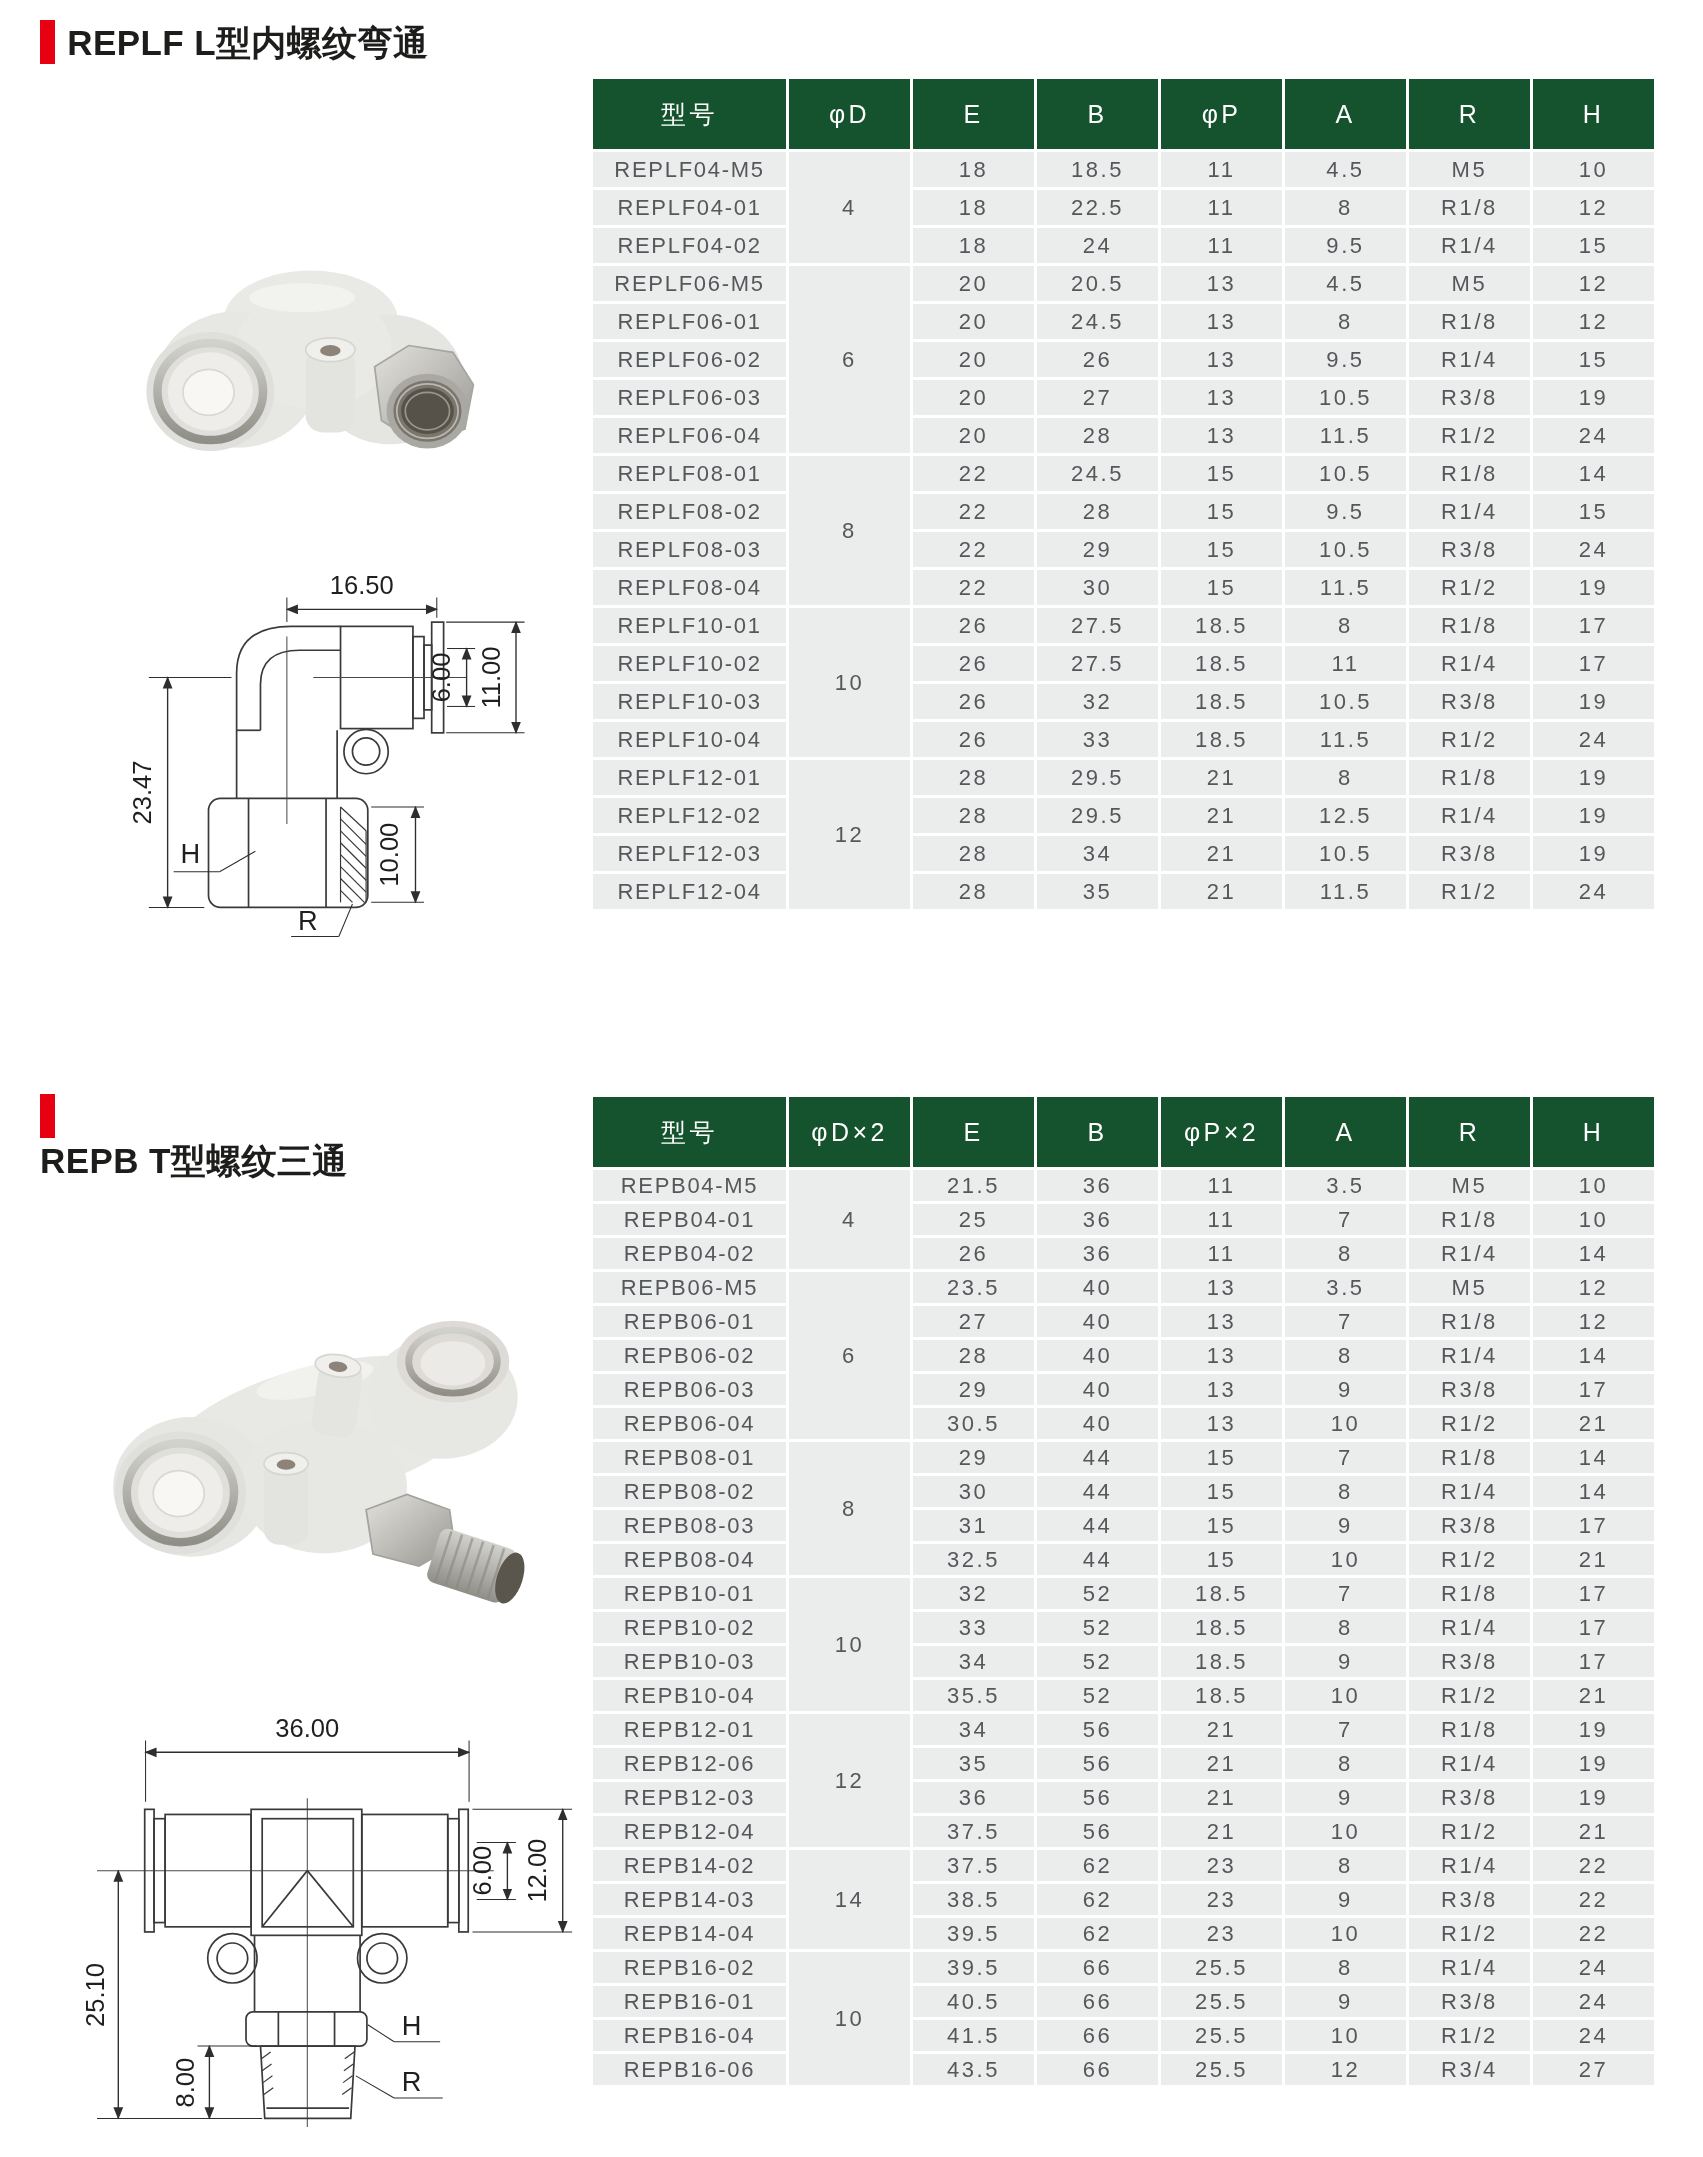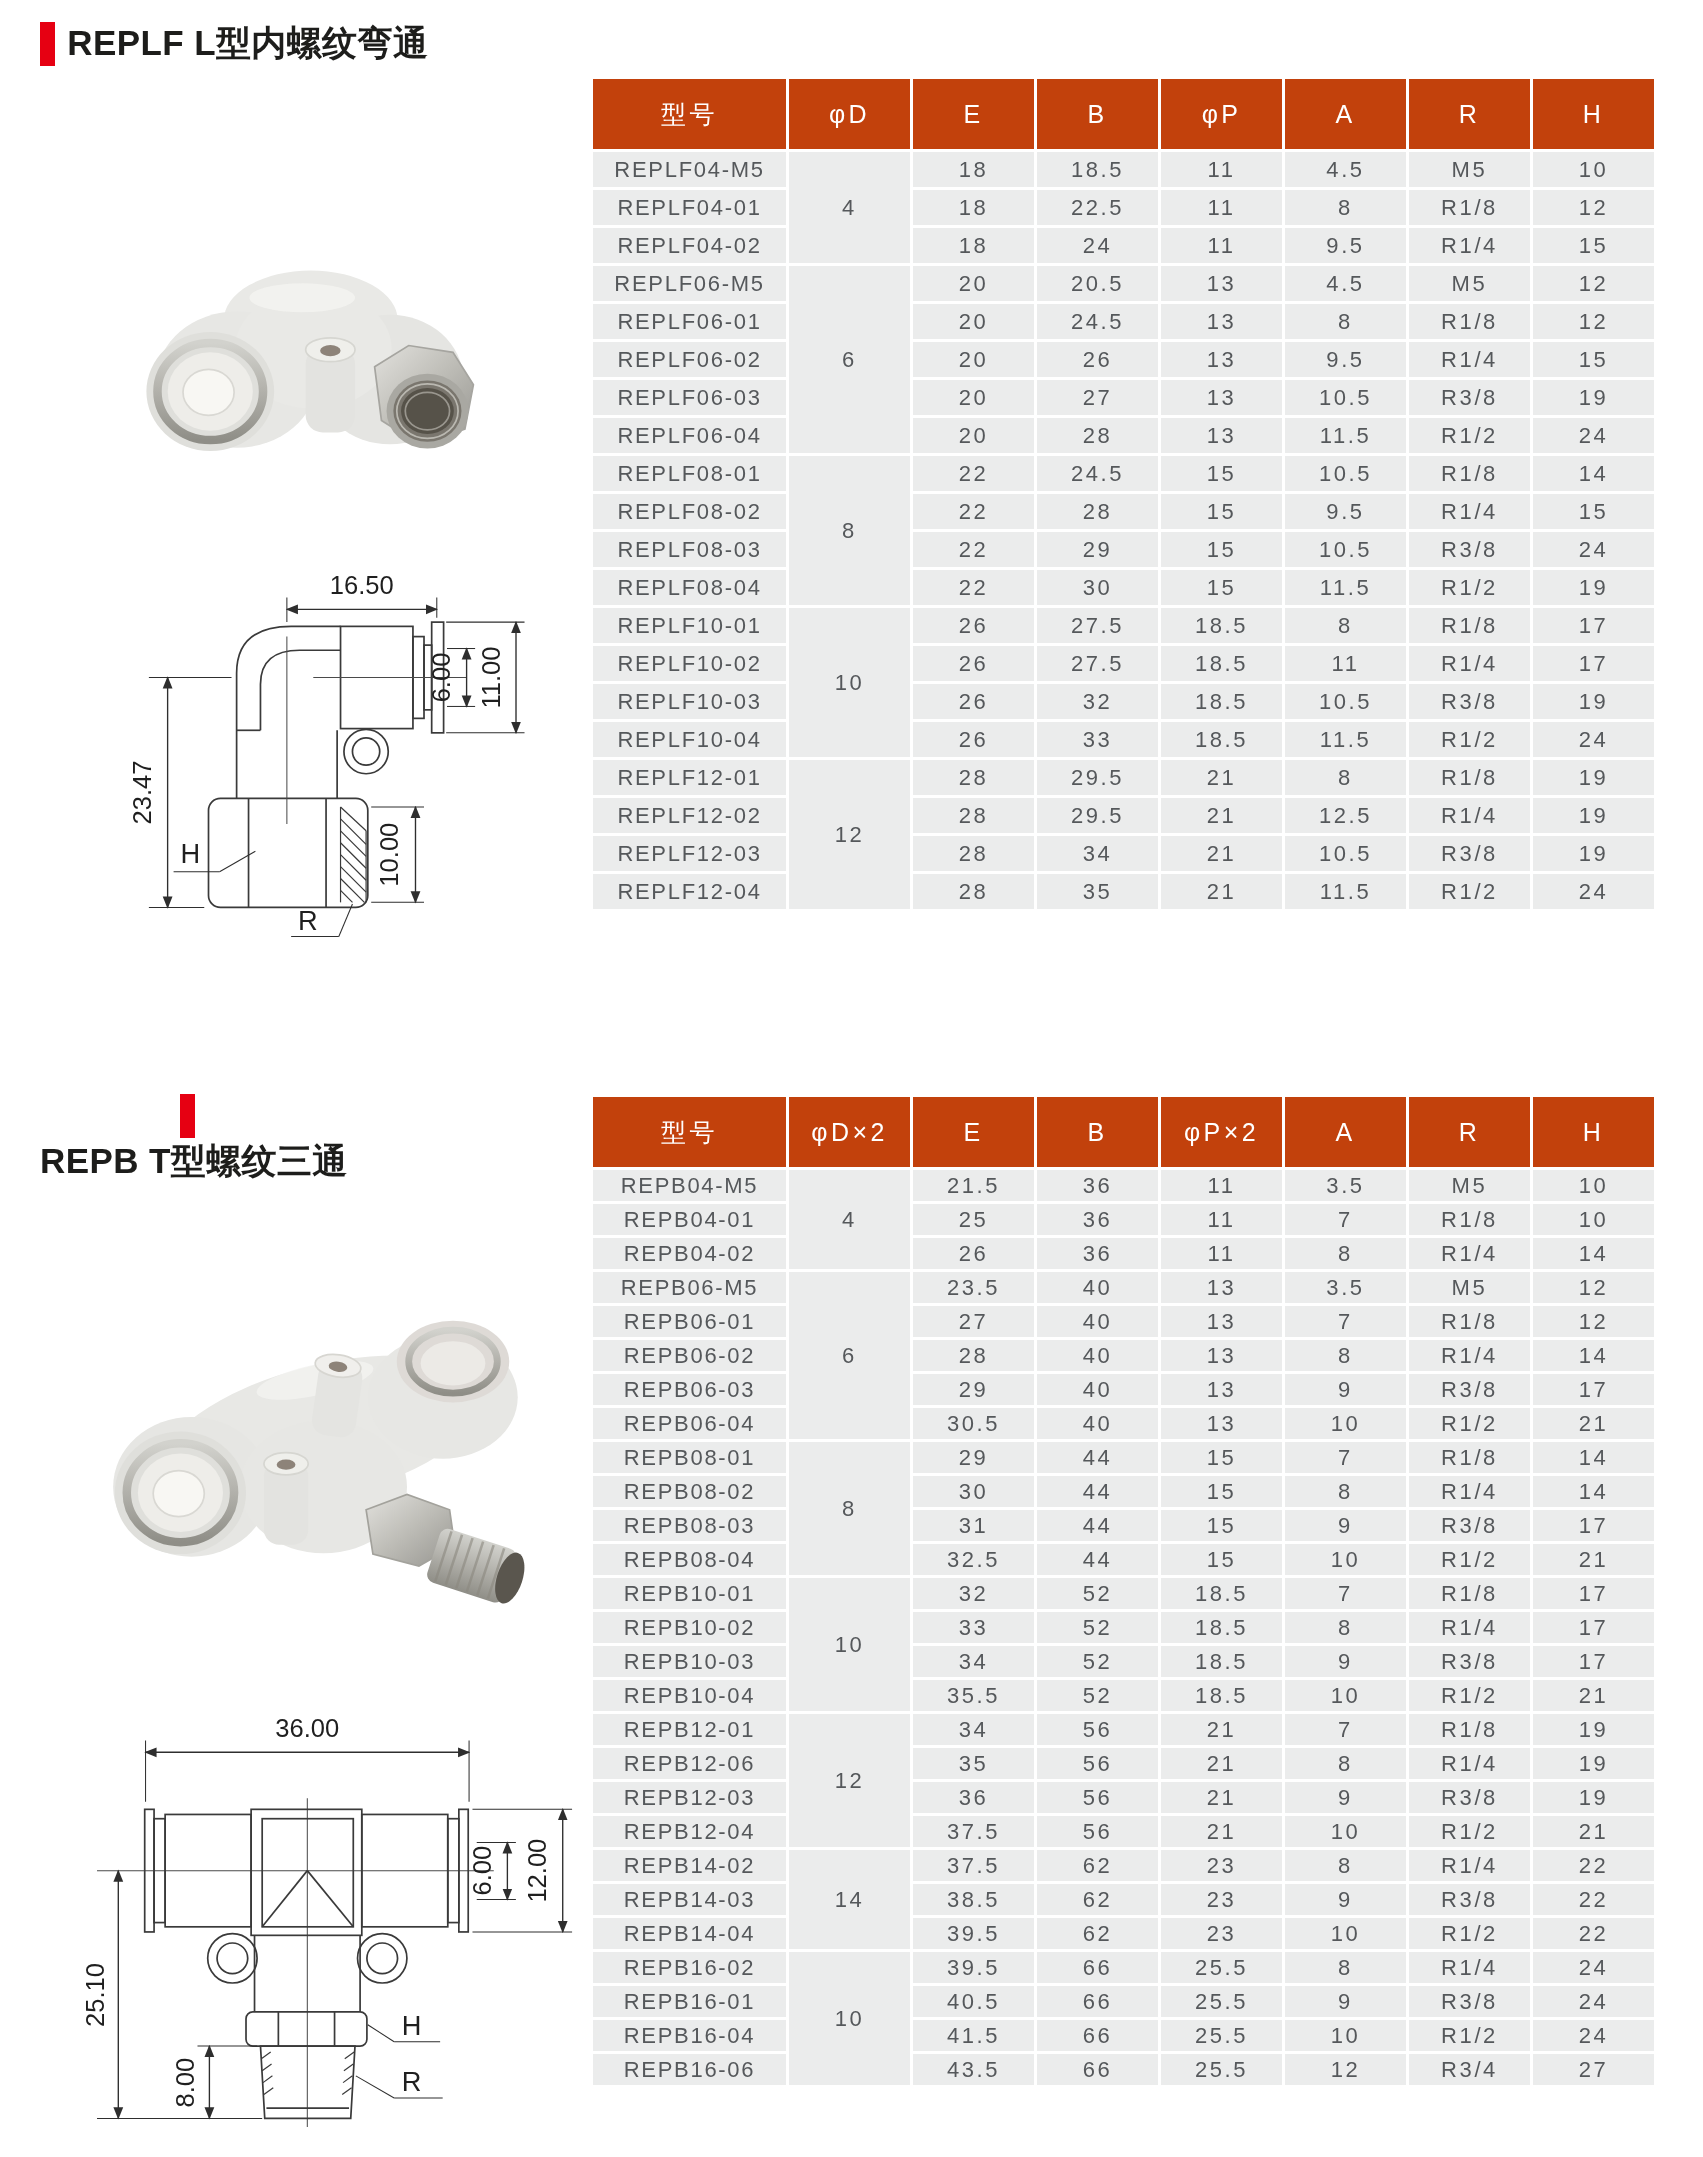--- a/index.html
+++ b/index.html
@@ -2,32 +2,32 @@
 <html lang="zh" style="font-size:13.6px"><head>
 <meta charset="utf-8">
 <style>
   * { margin:0; padding:0; box-sizing:border-box; }
   html,body { background:#ffffff; }
   body {
     position:relative; width:1704px; height:2158px;
     font-family:"Liberation Sans", sans-serif; overflow:hidden;
   }
   
-  .section-title { position:absolute; left:40px; display:flex; align-items:center; }
+  .section-title { position:absolute; left:40px; display:flex; align-items:flex-start; }
   .section-title .bar { width:14.5px; height:44px; background:#e60012; margin-right:12.8px; }
   .section-title h2 { font-size:35px; font-weight:700; color:#1d1d1b; letter-spacing:0.4px; white-space:nowrap; }
   #sec1-title { top:20.4px; }
   #sec2-title { top:1094px;flex-direction:column; }
 
   
   table.spec { position:absolute; left:590px; border-collapse:separate; border-spacing:3.4px; table-layout:fixed; }
   #table1 { top:76px; }
   #table2 { top:1094px; }
   table.spec th {
-    background:#c2410c; color:#ffffff; font-weight:400;
+    background:#14532d; color:#ffffff; font-weight:400;
     font-size:25px; letter-spacing:3.4px; height:70px; text-align:center;
   }
   table.spec td {
     background:#ebecec; color:#55585b; font-size:22px;
     letter-spacing:2.6px; text-align:center; vertical-align:middle;
   }
   table.spec td.model { letter-spacing:1.7px; }
   #table1 td { height:35px; }
   #table2 td { height:31px; }
 

